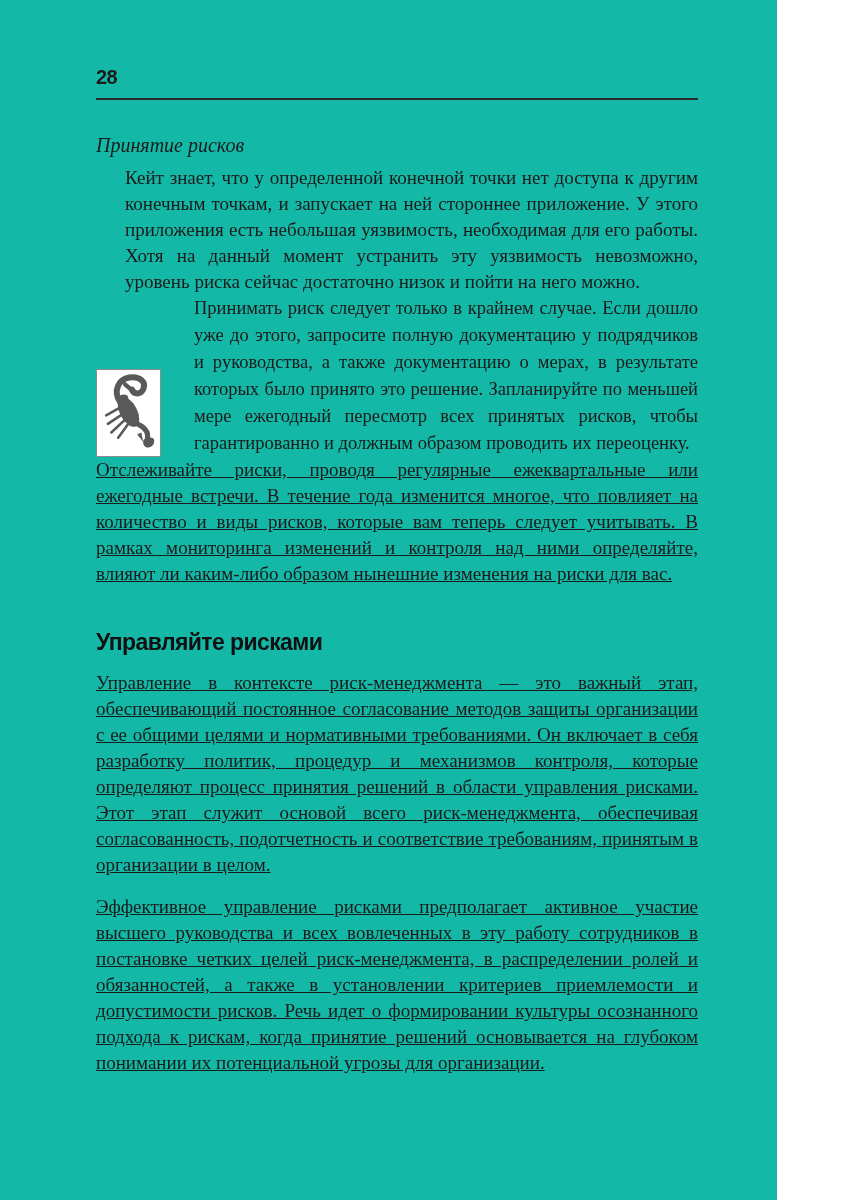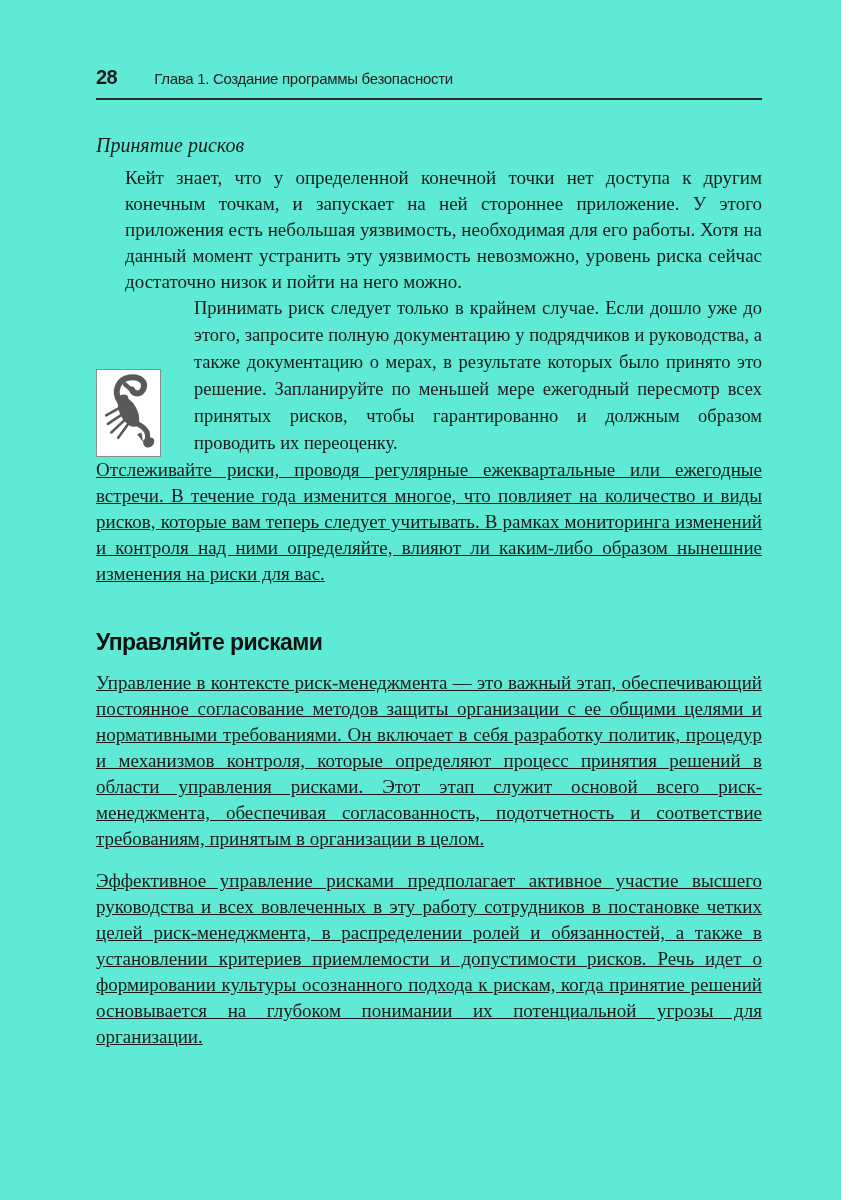--- a/index.html
+++ b/index.html
@@ -1,19 +1,19 @@
 <!DOCTYPE html>
 <html lang="ru"><head>
 <meta charset="utf-8">
 <style>
   html,body { margin:0; padding:0; background:#ffffff; }
   .page {
     position:relative;
-    width:841px; height:1200px;
-    background:#5eead4;
+    width:777px; height:1200px;
+    background:#14b8a6;
     box-sizing:border-box;
     padding:66px 79px 0 96px;
     font-family:"Liberation Serif", "DejaVu Serif", serif;
     color:#1b1b1b;
     overflow:hidden;
   }
   
   .running-head {
     display:flex; align-items:baseline;
     border-bottom:2px solid #2a2a2a;
@@ -75,21 +75,20 @@
     text-decoration:underline;
   }
 </style>
 </head>
 <body>
 
 <div class="page">
 
   <div class="running-head">
     <span class="page-number">28</span>
-    <span class="chapter-title">Глава 1. Создание программы безопасности</span>
   </div>
 
 
   <div class="sub-heading">Принятие рисков</div>
   <p class="indent-para">Кейт знает, что у определенной конечной точки нет доступа к другим конечным точкам, и запускает на ней стороннее приложение. У этого приложения есть небольшая уязвимость, необходимая для его работы. Хотя на данный момент устранить эту уязвимость невозможно, уровень риска сейчас достаточно низок и пойти на него можно.</p>
 
   <div class="note">
     <div class="note-icon-box">
       <span>
         <svg width="55" height="78" viewBox="0 0 64 90" xmlns="http://www.w3.org/2000/svg">

